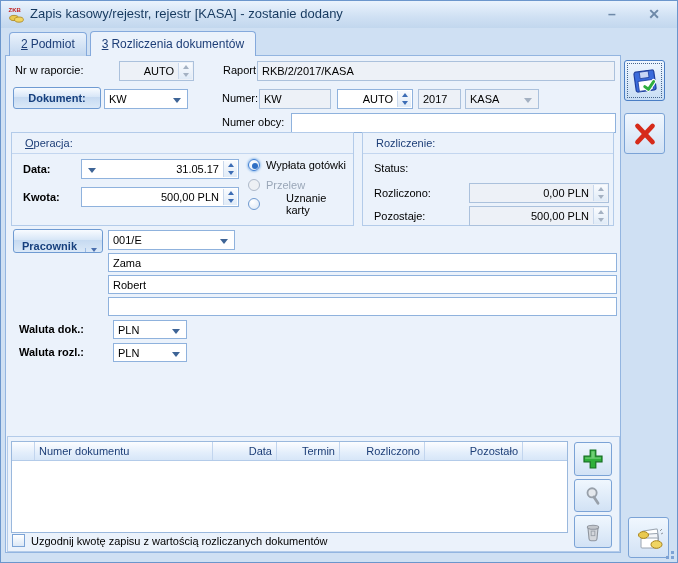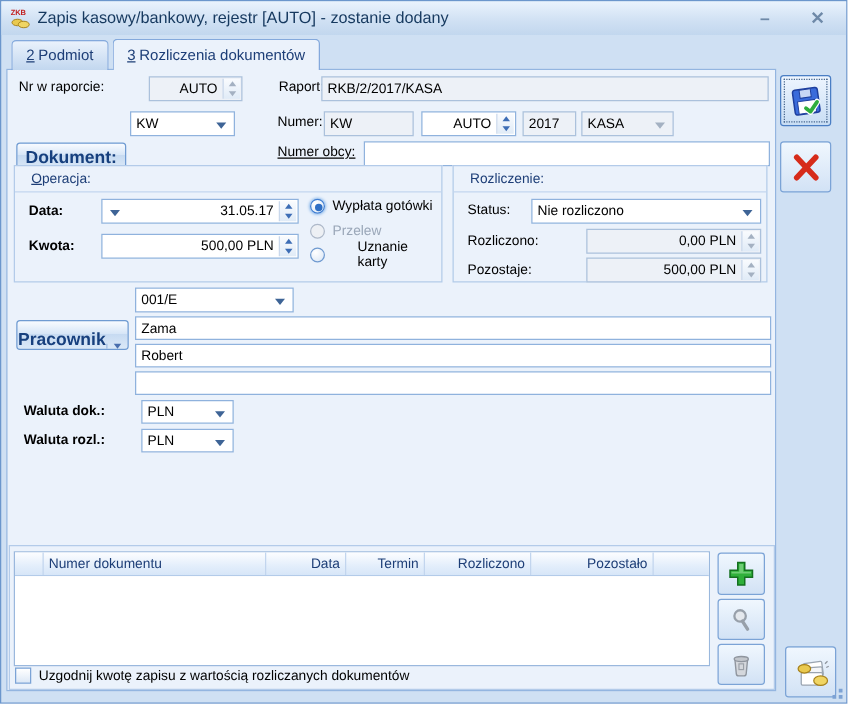--- a/index.html
+++ b/index.html
@@ -37,21 +37,21 @@
   .dis .sp .up::after{border-bottom-color:#a4b1c2;}
   .dis .sp .dn::after{border-top-color:#a4b1c2;}
   .combo .val{right:18px;}
   .combo .arr{position:absolute;right:6px;top:8px;border-left:4px solid transparent;border-right:4px solid transparent;border-top:5px solid #3e6496;}
   .combo.dis .arr{border-top-color:#a4b1c2;}
   .date-arr{position:absolute;left:6px;top:8px;border-left:4px solid transparent;border-right:4px solid transparent;border-top:5px solid #3e6496;}
   .datefld .val{left:17px;right:19px;text-align:right;}
   .amount .val{text-align:right;}
   
   .btn{position:absolute;display:flex;align-items:stretch;background:linear-gradient(#f8fbff,#d7e6f7 45%,#c6daf1 46%,#dbe9f8);
-    border:1px solid #6f9bd2;border-radius:3px;color:#17407e;font-weight:bold;font-size:14px;margin-top:27px;}
+    border:1px solid #6f9bd2;border-radius:3px;color:#17407e;font-weight:bold;font-size:11px;}
   .btn .cap{flex:1;display:flex;align-items:center;justify-content:center;}
   .btn .split{width:17px;border-left:1px solid #9dbbe2;display:flex;align-items:center;justify-content:center;}
   .btn .split::after{content:"";border-left:3.5px solid transparent;border-right:3.5px solid transparent;border-top:4.5px solid #4a6fae;}
   
   .grp{position:absolute;border:1px solid #b3cbe9;background:#ebf2fb;}
   .ghead{height:21px;border-bottom:1px solid #c3d6ef;color:#1d3e77;font-size:11px;line-height:20px;padding-left:13px;}
   
   .radio{position:absolute;display:flex;align-items:center;height:14px;font-size:11px;color:#000;}
   .radio .circ{width:12px;height:12px;border-radius:50%;border:1px solid #6f9ad0;
     background:radial-gradient(circle at 35% 30%,#fff,#d9e6f5);margin-right:6px;position:relative;flex:none;}
@@ -85,21 +85,21 @@
 <body>
 
 <div class="window">
 
   <div class="titlebar">
     <svg class="appicon" viewBox="0 0 17 17">
       <text x="0.5" y="6" font-size="6" font-weight="bold" fill="#c22222" font-family="Liberation Sans,sans-serif">ZKB</text>
       <ellipse cx="6" cy="12" rx="4.4" ry="2.6" fill="#e9c94f" stroke="#a8831c" stroke-width="0.8"></ellipse>
       <ellipse cx="11" cy="13.6" rx="4.4" ry="2.6" fill="#f0d563" stroke="#a8831c" stroke-width="0.8"></ellipse>
     </svg>
-    <span class="title">Zapis kasowy/bankowy, rejestr [AUTO] - zostanie dodany</span>
+    <span class="title">Zapis kasowy/rejestr, rejestr [KASA] - zostanie dodany</span>
     <span class="wbtn" style="left:600px;">–</span>
     <span class="wbtn" style="left:642px;">✕</span>
   </div>
 
   <div class="tabstrip">
     <div class="tab">
       <span class="accel">2</span><span class="tl">Podmiot</span>
     </div>
     <div class="tab active">
       <span class="accel">3</span><span class="tl">Rozliczenia dokumentów</span>
@@ -140,21 +140,21 @@
         </span>
     </div>
     <div class="fld dis" style="left:412px;top:33px;width:43px;">
       <span class="val">2017</span>
     </div>
     <div class="fld combo dis" style="left:459px;top:33px;width:74px;">
       <span class="val">KASA</span>
       <span class="arr"></span>
     </div>
 
-    <span class="lbl" style="left:216px;top:60px;text-decoration:underline;">Numer obcy:</span>
+    <span class="lbl" style="left:216px;top:60px;">Numer obcy:</span>
     <div class="fld" style="left:285px;top:57px;width:325px;">
       <span class="val"></span>
     </div>
 
     <div class="grp" style="left:5px;top:76px;width:343px;height:94px;">
       <div class="ghead">
         <span class="accel">O</span><span>peracja:</span>
       </div>
       <span class="lbl b" style="left:11px;top:30px;">Data:</span>
       <div class="fld spin datefld" style="left:69px;top:26px;width:158px;">
@@ -183,24 +183,20 @@
       </div>
       <div class="radio" style="left:236px;top:64px;gap:20px;">
         <span class="circ"></span>
         <span>Uznanie karty</span>
       </div>
     </div>
 
     <div class="grp" style="left:356px;top:76px;width:252px;height:94px;">
       <div class="ghead">Rozliczenie:</div>
       <span class="lbl" style="left:11px;top:29px;">Status:</span>
-      <div class="fld combo" style="left:62px;top:26px;width:184px;">
-        <span class="val">Nie rozliczono</span>
-        <span class="arr"></span>
-      </div>
       <span class="lbl" style="left:11px;top:54px;">Rozliczono:</span>
       <div class="fld spin dis" style="left:106px;top:50px;width:140px;">
         <span class="val">0,00 PLN</span>
         <span class="sp">
             <i class="up"></i>
             <i class="dn"></i>
           </span>
       </div>
       <span class="lbl" style="left:11px;top:77px;">Pozostaje:</span>
       <div class="fld spin dis" style="left:106px;top:73px;width:140px;">

